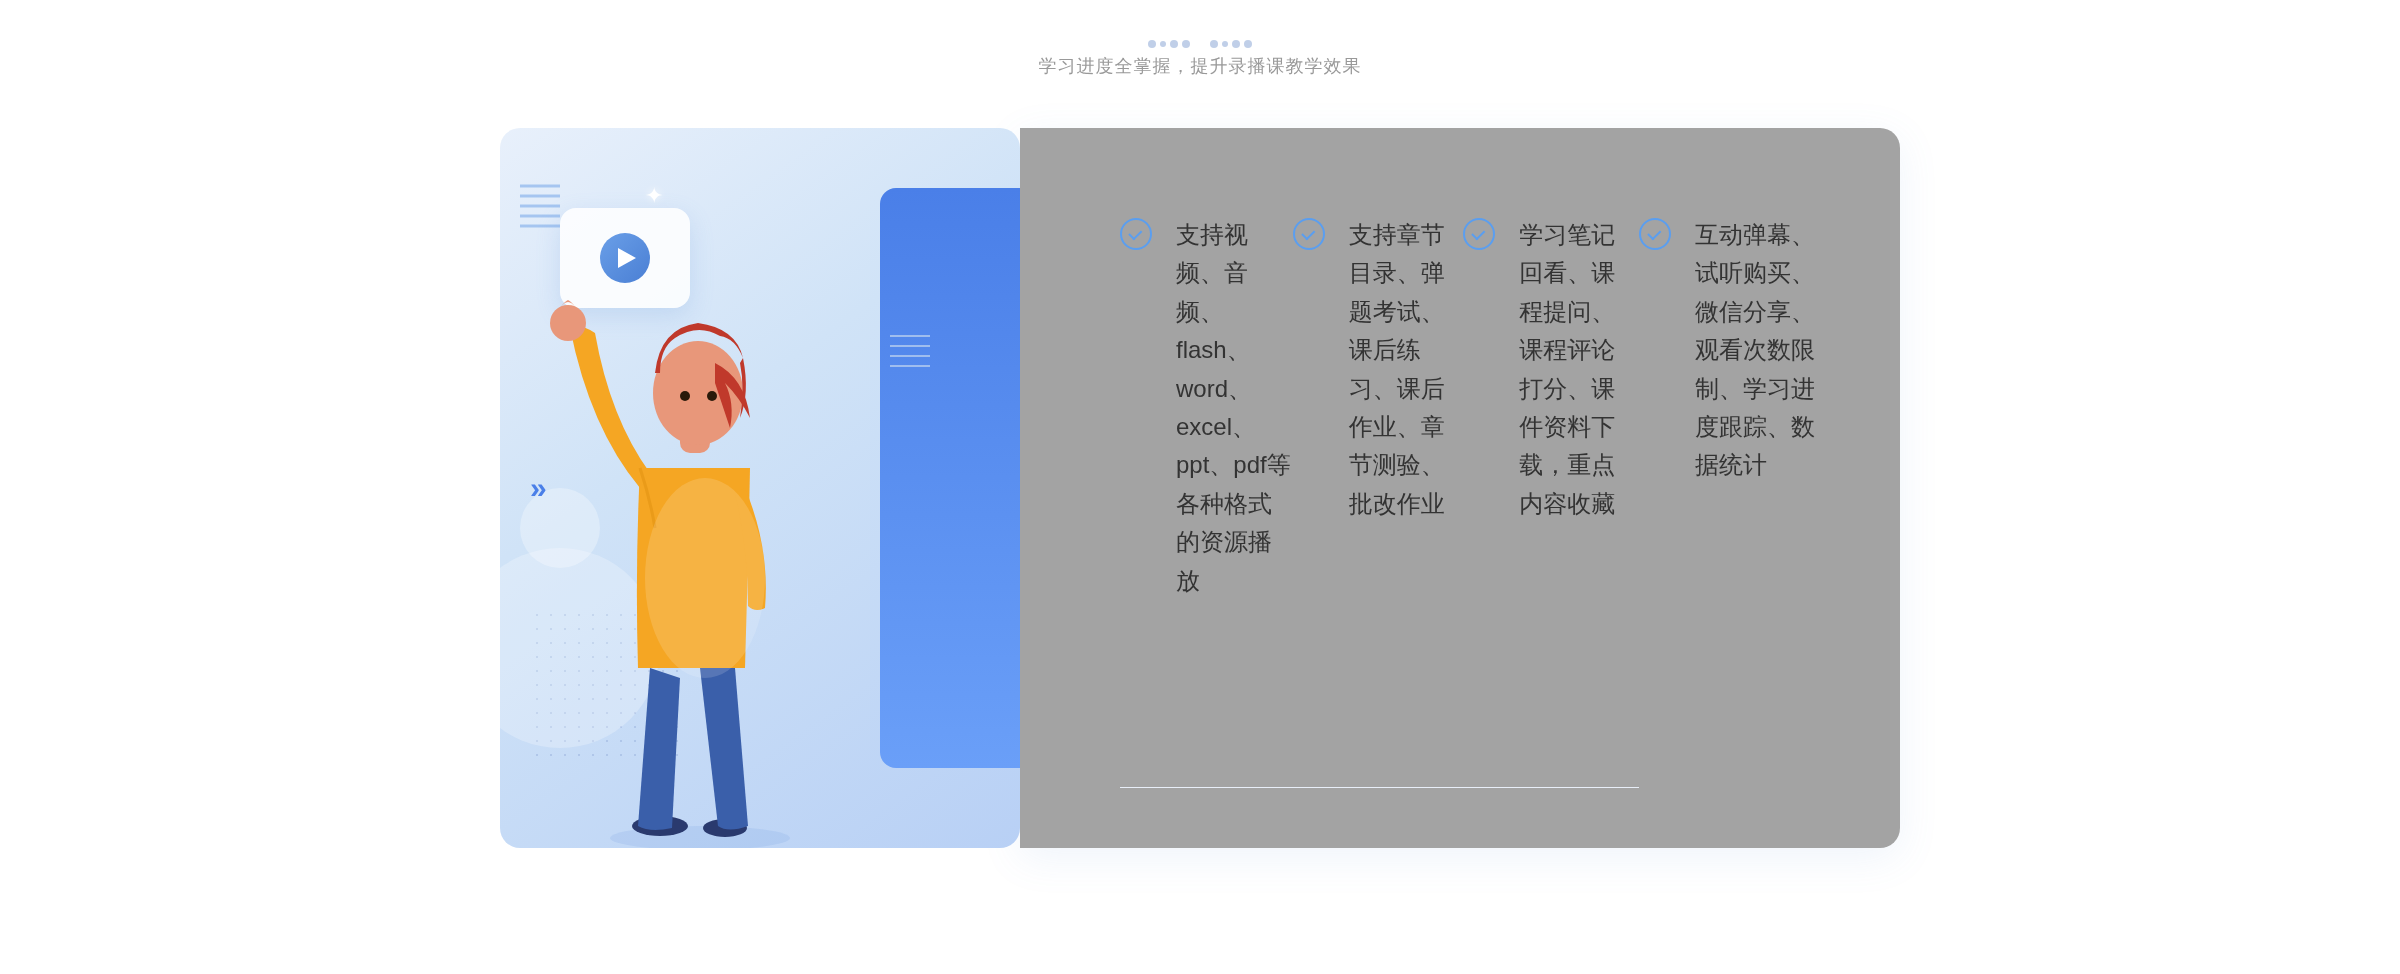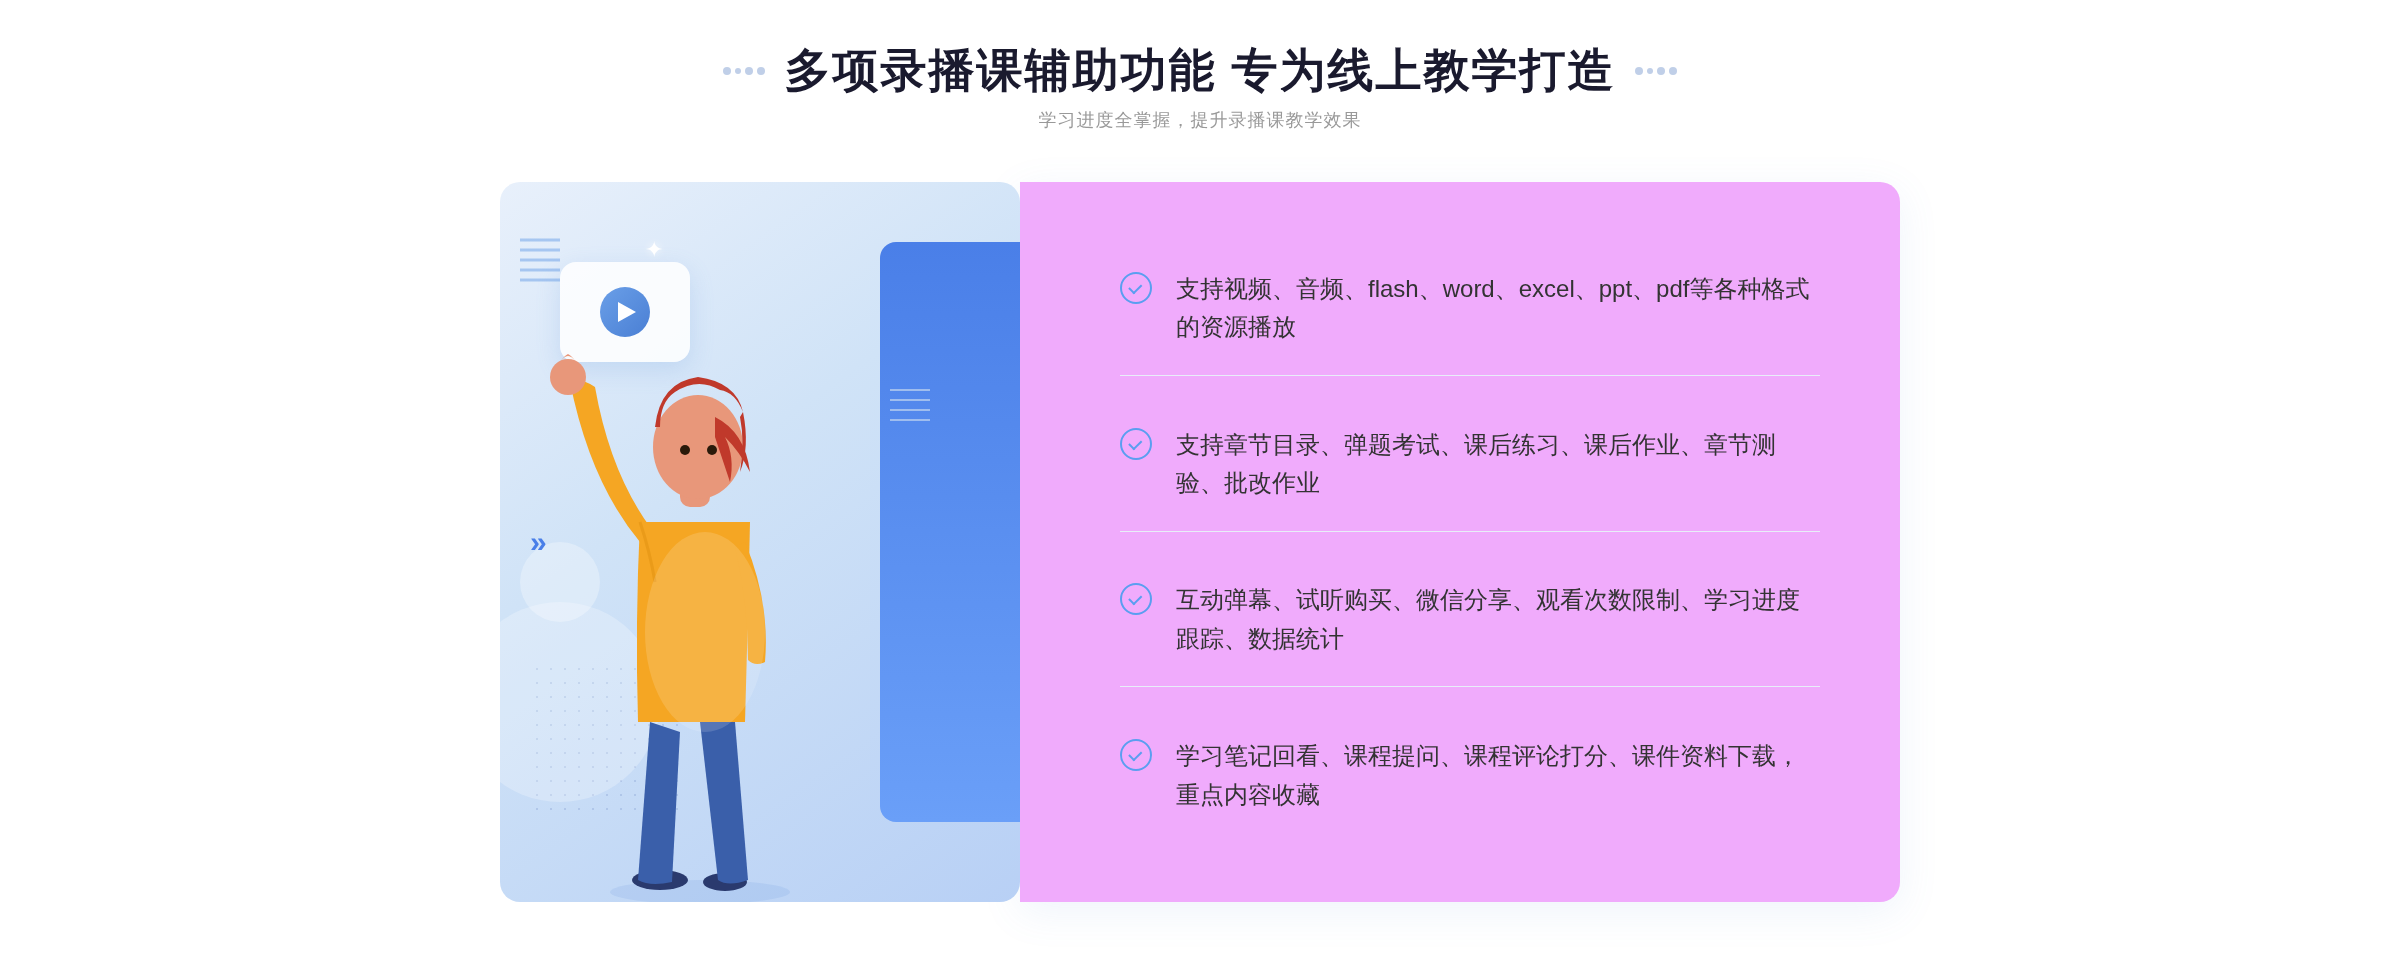--- a/index.html
+++ b/index.html
@@ -203,25 +203,25 @@
       top: 60px;
       width: 180px;
       height: 580px;
       background: linear-gradient(180deg, #4a7fe8 0%, #5a8ff0 50%, #6a9ff8 100%);
       border-radius: 16px;
     }
 
     
     .right-panel {
       flex: 1;
-      background: #f0abfc;
+      background: #a3a3a3;
       border-radius: 0 20px 20px 0;
       padding: 60px 80px 60px 100px;
       display: flex;
-      flex-direction: column;
+      flex-direction: row;
       justify-content: space-between;
       box-shadow: 0 10px 40px rgba(100,150,220,0.1);
     }
 
     .feature-item {
       display: flex;
       align-items: flex-start;
       gap: 24px;
       padding: 28px 0;
       border-bottom: 1px solid #e8eef8;
@@ -282,21 +282,20 @@
 <div class="page-wrapper">
 
   <div class="header-section">
     <div class="title-row">
       <div class="title-dots">
         <span></span>
           <span></span>
           <span></span>
           <span></span>
       </div>
-      <h1 class="main-title">多项录播课辅助功能 专为线上教学打造</h1>
       <div class="title-dots">
         <span></span>
           <span></span>
           <span></span>
           <span></span>
       </div>
     </div>
     <p class="subtitle">学习进度全掌握，提升录播课教学效果</p>
   </div>
 
@@ -399,26 +398,26 @@
         <div class="check-icon">
           <div class="check-circle"></div>
         </div>
         <span class="feature-text">支持章节目录、弹题考试、课后练习、课后作业、章节测验、批改作业</span>
       </div>
 
       <div class="feature-item">
         <div class="check-icon">
           <div class="check-circle"></div>
         </div>
-        <span class="feature-text">互动弹幕、试听购买、微信分享、观看次数限制、学习进度跟踪、数据统计</span>
+        <span class="feature-text">学习笔记回看、课程提问、课程评论打分、课件资料下载，重点内容收藏</span>
       </div>
 
       <div class="feature-item">
         <div class="check-icon">
           <div class="check-circle"></div>
         </div>
-        <span class="feature-text">学习笔记回看、课程提问、课程评论打分、课件资料下载，重点内容收藏</span>
+        <span class="feature-text">互动弹幕、试听购买、微信分享、观看次数限制、学习进度跟踪、数据统计</span>
       </div>
 
     </div>
   </div>
 
 </div>
 
 </body></html>

